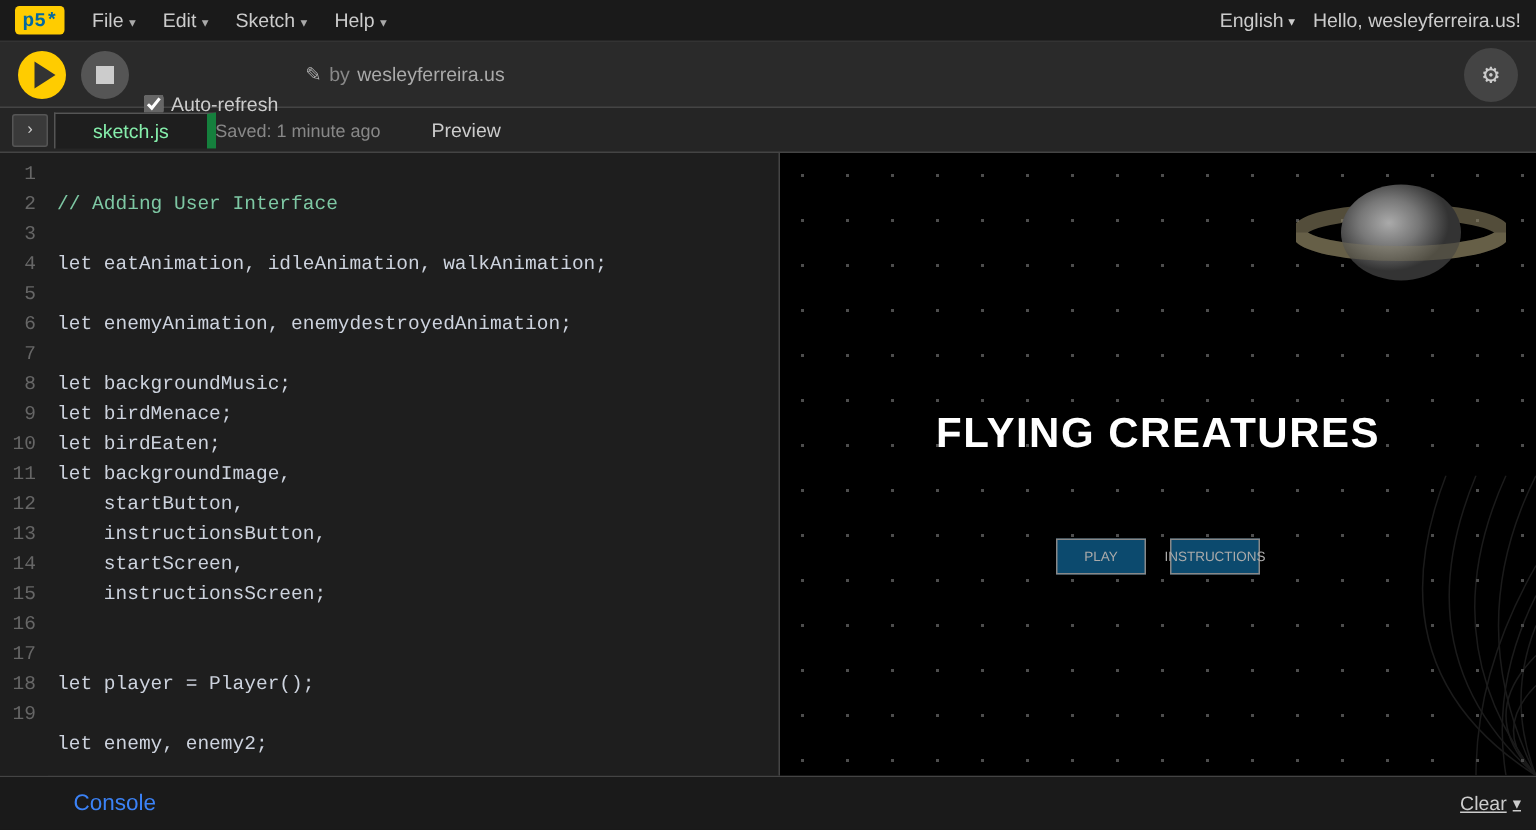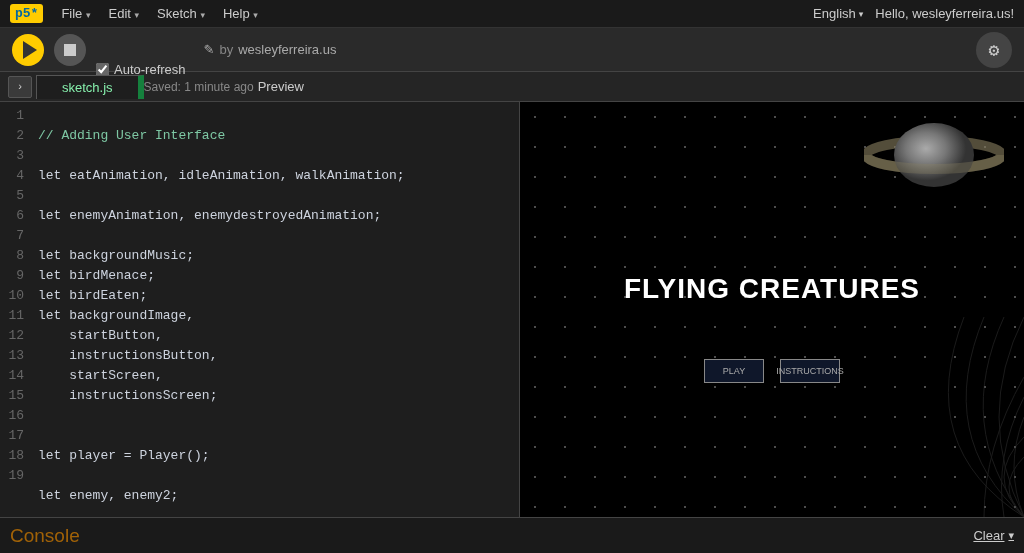--- a/index.html
+++ b/index.html
@@ -69,21 +69,21 @@
     #collapse-arrow { font-size: 11px; color: #ccc; }
     #file-tab {
       font-family: Arial, sans-serif; font-size: 13px; color: #86efac;
       padding: 4px 25px; background: #1e1e1e; border-top: 1px solid #555;
       border-left: 1px solid #555; border-right: 6px solid #15803d;
     }
     #saved-status {
       font-family: Arial, sans-serif; font-size: 12px; color: #888; 
     }
     #preview-label {
-      font-family: Arial, sans-serif; font-size: 13px; color: #ccc; margin-left: 4px;
+      font-family: Arial, sans-serif; font-size: 13px; color: #ccc; margin-left: 34px;
     }
 
     
     #main-content { display: flex; height: calc(553px - 28px - 44px - 30px - 36px); }
 
     
     #code-editor {
       flex: 0 0 520px; background: #1e1e1e; overflow: hidden;
       border-right: 1px solid #444;
     }
@@ -124,31 +124,31 @@
       position: absolute; top: 45%; left: 50%; transform: translate(-50%, -50%);
       font-family: Arial Black, sans-serif; font-size: 28px; font-weight: 900;
       color: white; text-align: center; white-space: nowrap; letter-spacing: 1px;
       text-transform: uppercase;
     }
     #buttons-row {
       position: absolute; top: 62%; left: 50%; transform: translate(-50%, 0);
       display: flex; gap: 16px;
     }
     .game-btn {
-      width: 60px; height: 24px; background: #0f172a; border: 1px solid #888;
+      width: 60px; height: 24px; background: #0c4a6e; border: 1px solid #888;
       display: flex; align-items: center; justify-content: center;
       font-size: 9px; color: #aaa; font-family: Arial, sans-serif;
     }
 
     
     #console-area {
       background: #1a1a1a; height: 36px; border-top: 1px solid #444;
       display: flex; align-items: center; padding: 0 10px; justify-content: space-between;
     }
-    #console-label { font-family: Arial, sans-serif; font-size: 19px; color: #a16207; }
+    #console-label { font-family: Arial, sans-serif; font-size: 15px; color: #3b82f6; margin-left: 39px; }
     #clear-btn { display: flex; align-items: center; gap: 4px; cursor: pointer; font-family: Arial, sans-serif; font-size: 13px; color: #ccc; text-decoration: underline; }
     #clear-arrow { font-size: 11px; }
 
     
     .ln { display: block; }
   </style>
 </head>
 <body>
 
 <div id="top-bar">

